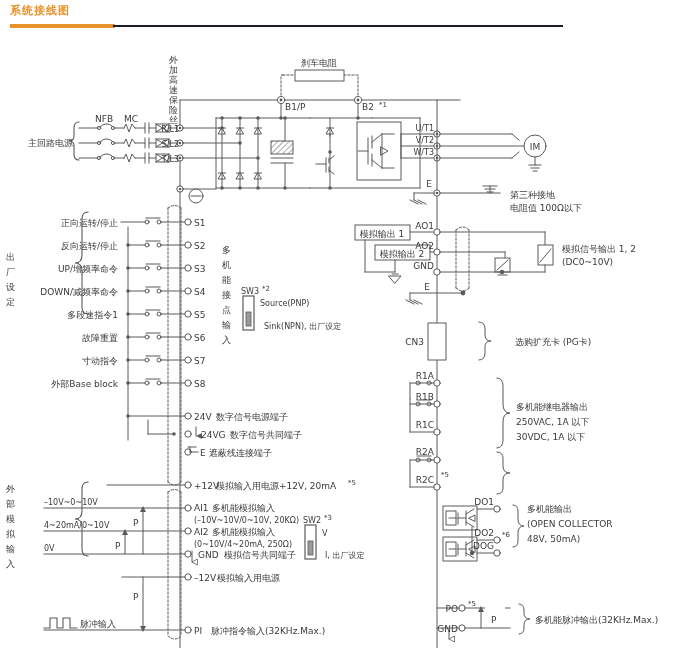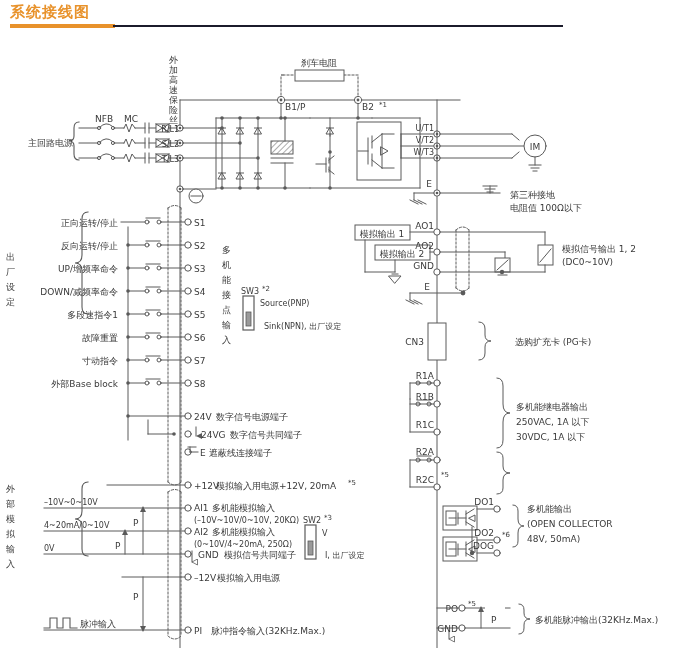--- a/index.html
+++ b/index.html
@@ -8,21 +8,21 @@
     font-family:"DejaVu Sans","Liberation Sans",sans-serif;
     width:677px;height:648px;position:relative;overflow:hidden;
     color:#333;
   }
   #stage{position:absolute;left:0;top:0;width:677px;height:648px;}
   svg#diagram{position:absolute;left:0;top:0;width:677px;height:648px;display:block;}
 
   
   .title-text{
     position:absolute;left:10px;top:3px;
-    font-size:15px;font-weight:bold;color:#E8922B;
+    font-size:11px;font-weight:bold;color:#E8922B;
     letter-spacing:1px;font-family:"DejaVu Sans","Liberation Sans",sans-serif;
   }
   .rule-orange{position:absolute;left:10px;top:24px;width:105px;height:4px;background:#E8922B;}
   .rule-dark{position:absolute;left:113px;top:25px;width:450px;height:2px;background:#1b1b2b;}
 
   
   text{font-family:"DejaVu Sans","Liberation Sans",sans-serif;fill:#3a3a3a;}
   .t9{font-size:9px;}
   .t8{font-size:8px;}
   .t7{font-size:7px;}

